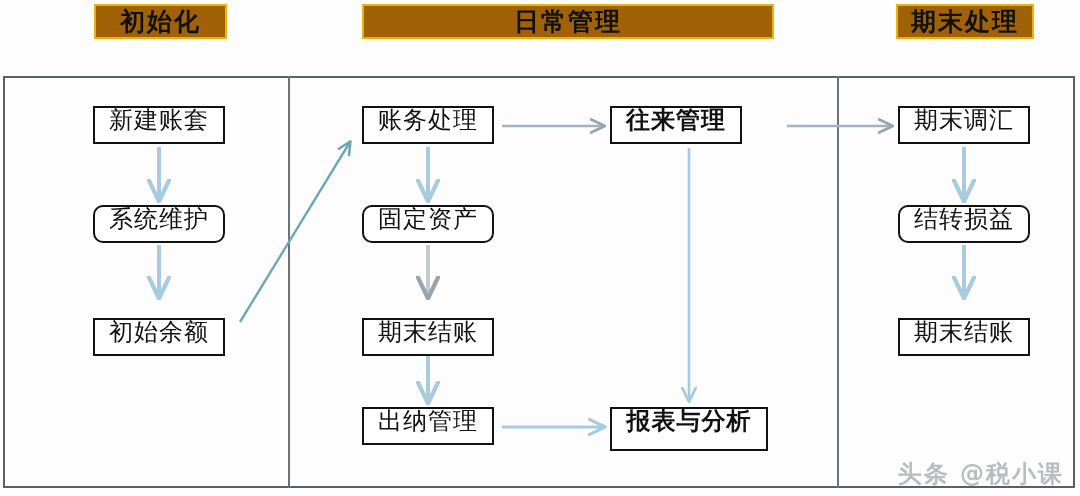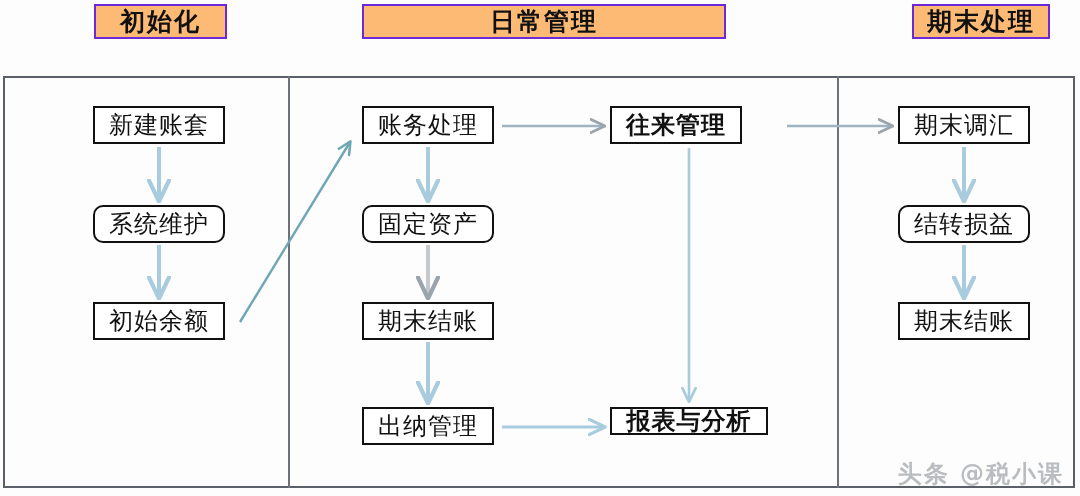--- a/index.html
+++ b/index.html
@@ -15,34 +15,34 @@
     width: 1080px;
     height: 496px;
     background: #fdfdfd;
     overflow: hidden;
   }
 
   
   .phase-header {
     position: absolute;
     box-sizing: border-box;
-    border: 2px solid #6d28d9;
-    background: #fdba74;
+    border: 2px solid #eab308;
+    background: #a16207;
     display: flex;
     align-items: center;
     justify-content: center;
     color: #111111;
     font-weight: bold;
     font-size: 25px;
     letter-spacing: 2px;
     line-height: 1;
   }
   #hdr-init  { left: 94px;  top: 4px; width: 133px; height: 35px; }
-  #hdr-daily { left: 362px; top: 4px; width: 364px; height: 35px; }
-  #hdr-close { left: 896px; top: 4px; width: 138px; height: 35px; margin-left: 16px; }
+  #hdr-daily { left: 362px; top: 4px; width: 412px; height: 35px; }
+  #hdr-close { left: 896px; top: 4px; width: 138px; height: 35px; }
 
   
   #frame {
     position: absolute;
     left: 3px;
     top: 76px;
     width: 1072px;
     height: 412px;
     box-sizing: border-box;
     border: 2px solid #5b6068;
@@ -58,42 +58,41 @@
   #div-1 { left: 288px; }
   #div-2 { left: 837px; }
 
   
   .node {
     position: absolute;
     box-sizing: border-box;
     border: 2px solid #111111;
     background: #ffffff;
     display: flex;
-    align-items: center;
     justify-content: center;
     color: #111111;
     font-size: 24px;
     font-weight: 500;
     letter-spacing: 1px;
     line-height: 1;
     white-space: nowrap;
   }
   .node.w4 { width: 132px; height: 38px; }
-  .node.w5 { width: 158px; height: 28px; }
+  .node.w5 { width: 158px; height: 44px; }
 
   
   .col-a { left: 93px;  }
   .col-b { left: 362px; }
   .col-c { left: 610px; font-weight: bold; }
   .col-d { left: 898px; }
 
   
   .row-1 { top: 106px; }
   .row-2 { top: 205px; border-radius: 10px; }
-  .row-3 { top: 302px; }
+  .row-3 { top: 318px; }
   .row-4 { top: 407px; }
 
   
   #arrows {
     position: absolute;
     left: 0; top: 0;
     width: 1080px;
     height: 496px;
     pointer-events: none;
   }

